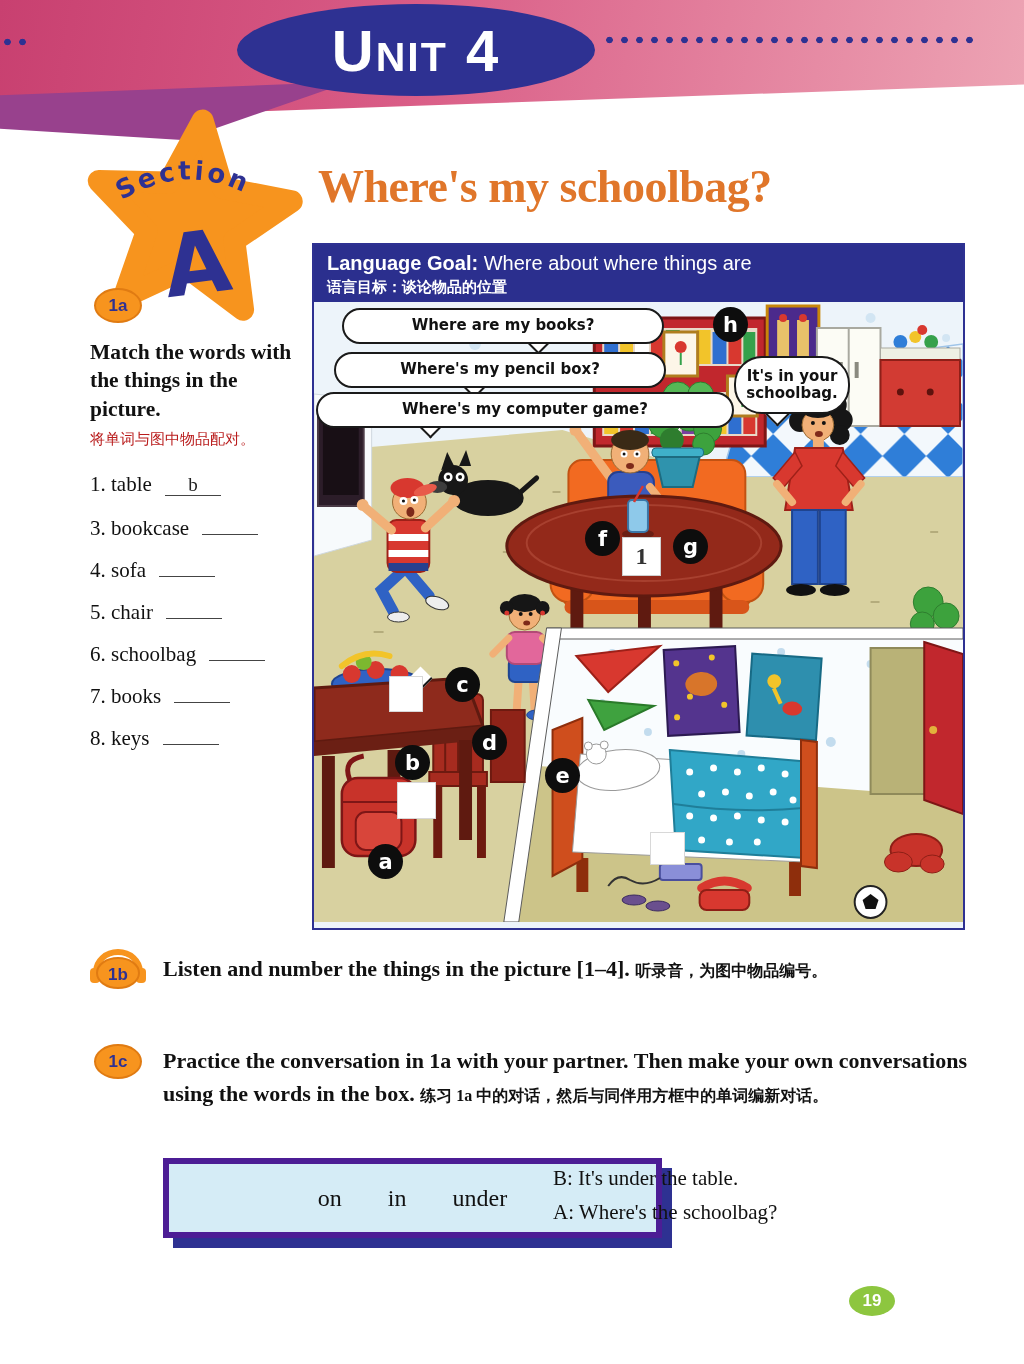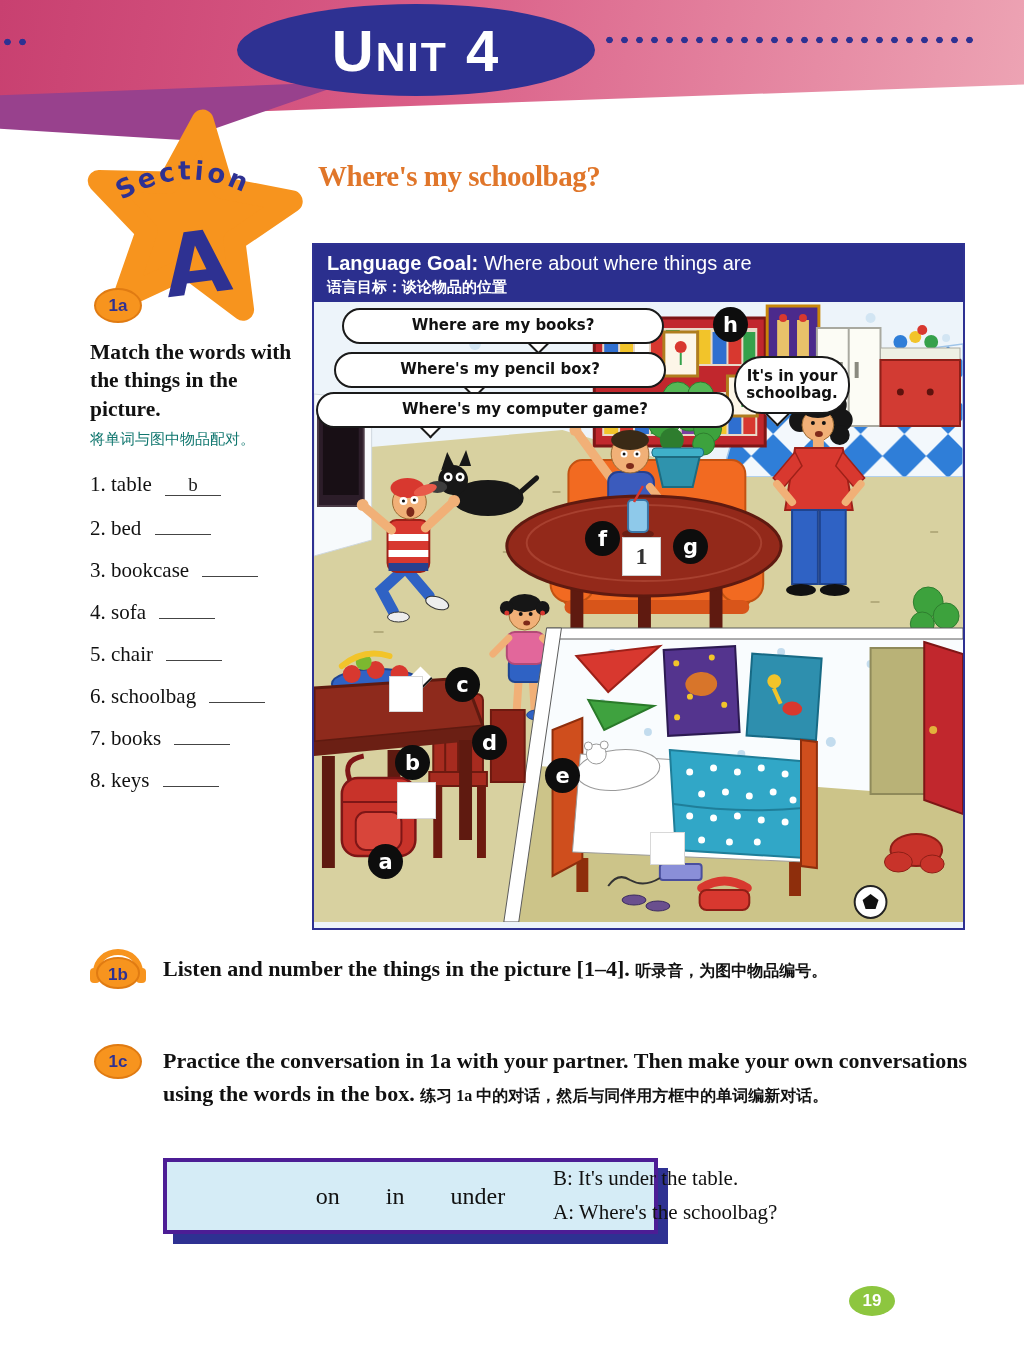--- a/index.html
+++ b/index.html
@@ -20,21 +20,21 @@
   .unit-ellipse{position:absolute;left:237px;top:4px;width:358px;height:92px;background:#2e3192;
     border-radius:50%;display:flex;align-items:center;justify-content:center;}
   .unit-ellipse span{color:#ffffff;font-family:"Liberation Sans",sans-serif;font-weight:bold;
     font-size:58px;font-variant:small-caps;letter-spacing:2px;}
 
   
   .star-wrap{position:absolute;left:74px;top:104px;width:236px;height:222px;}
 
   
   .main-title{position:absolute;left:318px;top:160px;width:560px;color:#e0762a;
-    font-weight:bold;font-size:29px;letter-spacing:-0.5px;}
+    font-weight:bold;font-size:46px;letter-spacing:-0.5px;}
 
   
   .picture-panel{position:absolute;left:312px;top:243px;width:653px;height:687px;
     border:2px solid #2e3192;box-sizing:border-box;background:#edf4fa;}
   .lang-goal{background:#2b2f8e;color:#ffffff;padding:7px 13px 5px 13px;
     font-family:"Liberation Sans",sans-serif;}
   .lang-goal .l1{font-size:20px;}
   .lang-goal .l1 b{font-weight:bold;}
   .lang-goal .l2{font-size:15px;font-weight:bold;margin-top:3px;}
   .scene{position:relative;width:100%;height:620px;overflow:hidden;}
@@ -53,35 +53,35 @@
   .num-sq{position:absolute;z-index:4;background:#ffffff;display:flex;align-items:center;
     justify-content:center;font-weight:bold;font-size:24px;color:#333;border:1px solid #cfcfcf;}
 
   
   .badge{background:#f7941e;border:2px solid #e07b12;border-radius:50%;
     color:#2e3192;font-family:"Liberation Sans",sans-serif;font-weight:bold;
     display:flex;align-items:center;justify-content:center;}
   .badge-1a{left:94px;top:288px;width:44px;height:31px;font-size:17px;}
   .badge-1c{left:94px;top:1044px;width:44px;height:31px;font-size:17px;}
   .instr-en{font-weight:bold;font-size:21.5px;line-height:1.32;color:#111;}
-  .instr-zh{font-size:15px;color:#0f766e;margin-top:7px;}
+  .instr-zh{font-size:15px;color:#b91c1c;margin-top:7px;}
   .word-list{position:absolute;left:90px;top:472px;width:215px;}
   .word-row{height:42px;font-size:21px;color:#111;}
   .blank{display:inline-block;width:56px;border-bottom:1.6px solid #444;text-align:center;
     font-size:19px;color:#222;line-height:1;height:20px;vertical-align:baseline;margin-left:8px;}
 
   
   .act-text{font-size:22px;color:#111;line-height:1.5;}
   .act-text .en{font-weight:bold;}
   .act-text .zh{font-size:16px;font-weight:bold;}
   .badge1b-wrap{position:absolute;left:88px;top:942px;width:60px;height:50px;}
 
   
   .word-box{position:absolute;left:163px;top:1158px;width:487px;height:68px;background:#d5ecf6;
-    border:4px solid #4c1d95;box-shadow:10px 10px 0 #2e3192;display:flex;align-items:center;
+    border:6px solid #4c1d95;box-shadow:10px 10px 0 #2e3192;display:flex;align-items:center;
     justify-content:center;gap:46px;font-size:24px;color:#111;}
   .dialogue{position:absolute;left:553px;top:1162px;font-size:21px;color:#111;line-height:1.6;}
 
   
   .page-num{position:absolute;left:849px;top:1286px;width:46px;height:30px;background:#8dc63f;
     border-radius:50%;color:#ffffff;font-family:"Liberation Sans",sans-serif;font-weight:bold;
     font-size:17px;display:flex;align-items:center;justify-content:center;}
 </style>
 </head>
 <body>
@@ -513,25 +513,20 @@
     <div class="instr-en">Match the words with the things in the picture.</div>
     <div class="instr-zh">将单词与图中物品配对。</div>
   </div>
   <div class="word-list">
     <div class="word-row">
       <span>1.</span>
       <span>table</span>
       <span class="blank">b</span>
     </div>
     <div class="word-row">
-      <span>2.</span>
-      <span>bed</span>
-      <span class="blank"></span>
-    </div>
-    <div class="word-row">
       <span>3.</span>
       <span>bookcase</span>
       <span class="blank"></span>
     </div>
     <div class="word-row">
       <span>4.</span>
       <span>sofa</span>
       <span class="blank"></span>
     </div>
     <div class="word-row">

